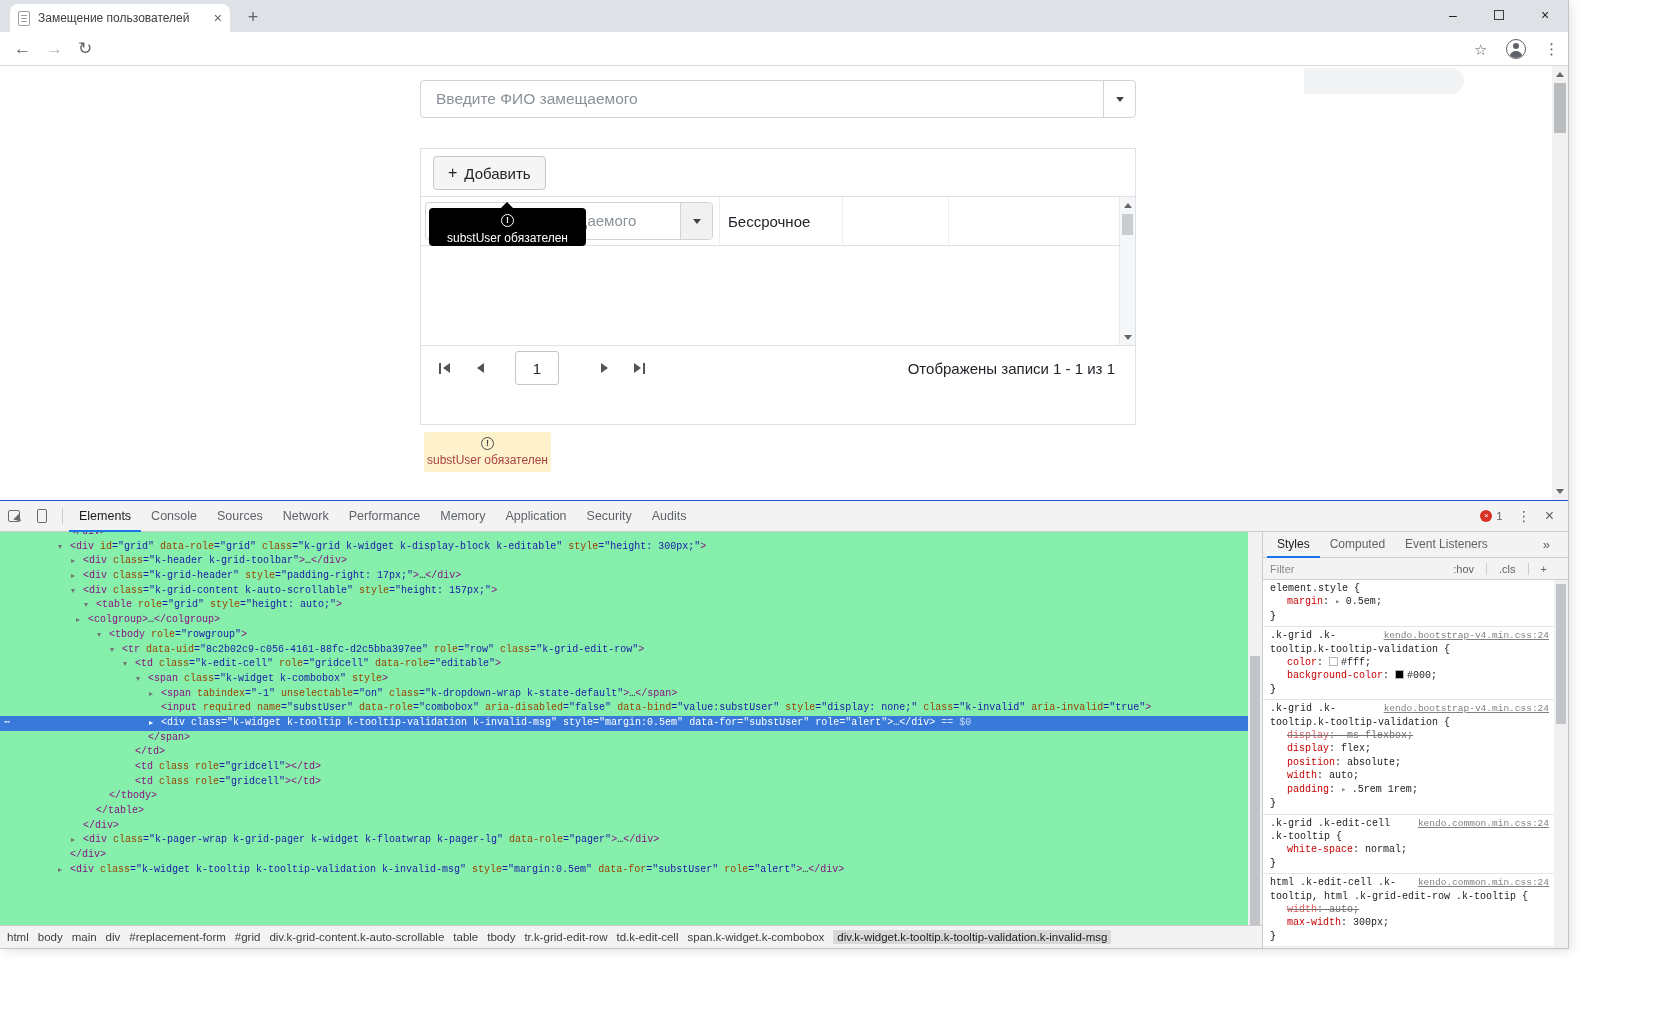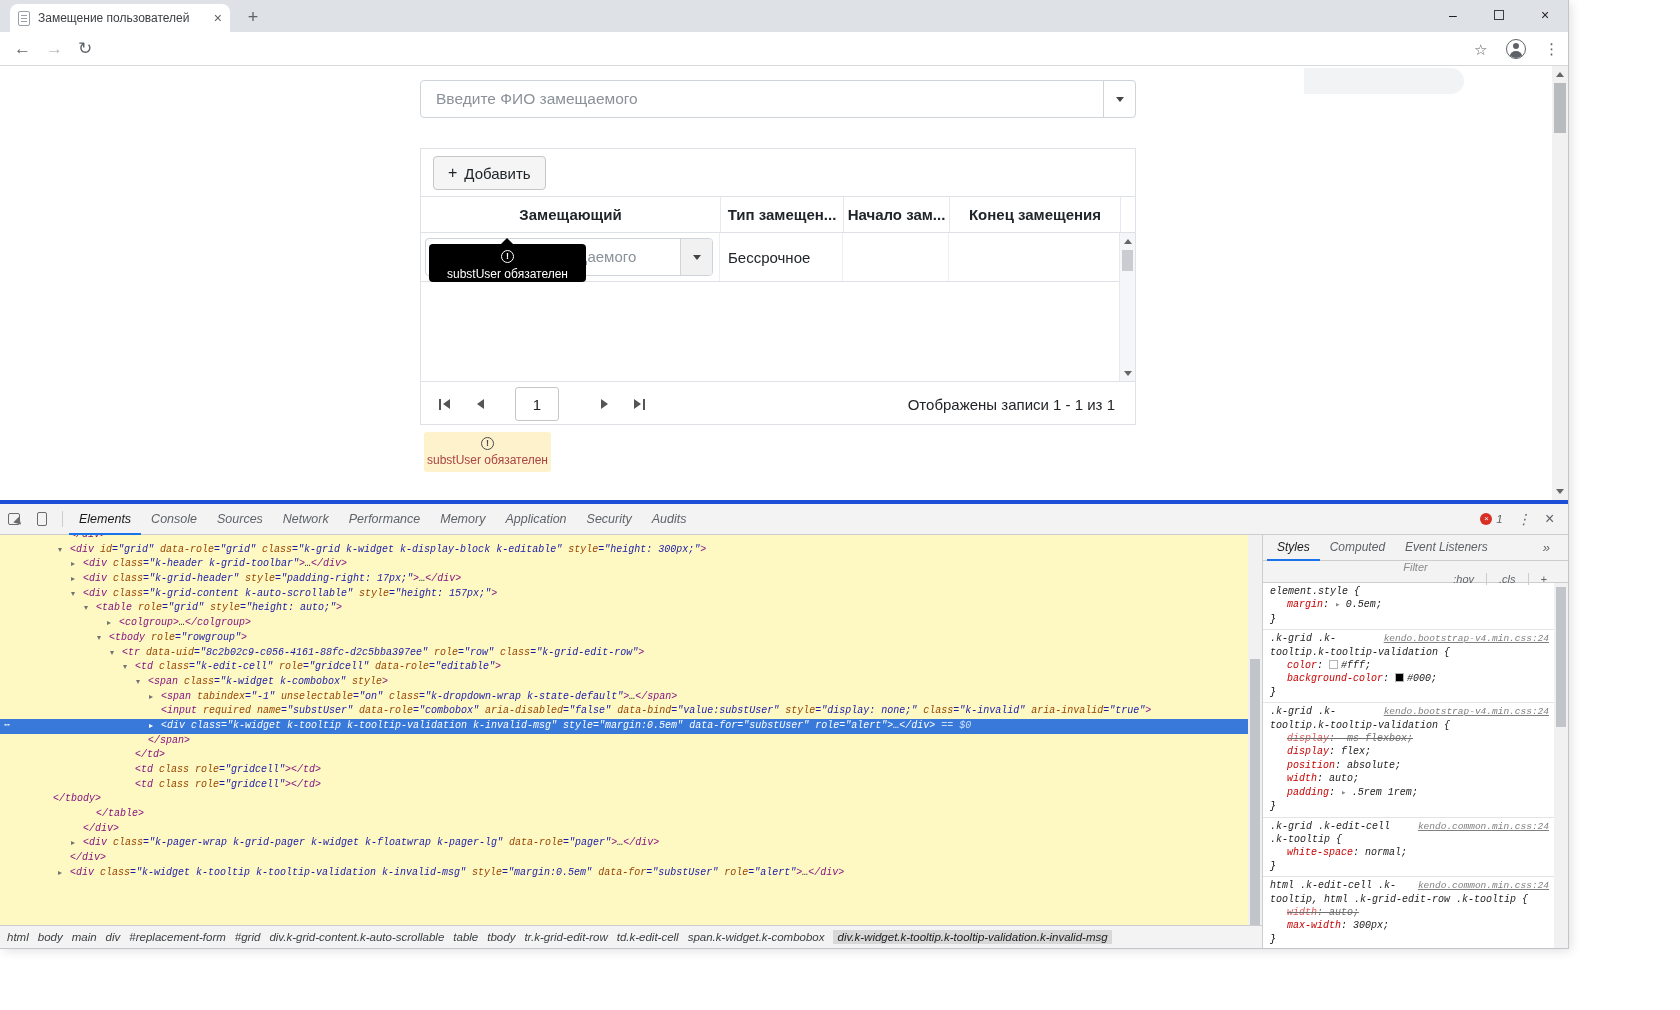--- a/index.html
+++ b/index.html
@@ -114,22 +114,22 @@
   .tt-icon.dark { border-color: #4a4a4a; color: #4a4a4a; margin-top: 5px; }
   .tt-ytext { font-size: 12px; line-height: 14px; margin-top: 3px; color: #a94442; white-space: nowrap; }
 
   .page-scroll { position: absolute; left: 1552px; top: 66px; width: 16px; height: 434px; background: #f1f1f1; }
   .ps-up, .ps-down { position: absolute; left: 0; width: 16px; height: 17px; display: flex;
     align-items: center; justify-content: center; }
   .ps-up { top: 0; } .ps-down { bottom: 0; }
   .ps-thumb { position: absolute; left: 2px; right: 2px; top: 17px; height: 50px; background: #b9bcbf; }
 
   
-  .devtools { position: absolute; left: 0; top: 500px; width: 1568px; height: 448px; background: #fef9c3;
-    border-top: 4px solid #1d4ed8; font-style: italic; }
+  .devtools { position: absolute; left: 0; top: 500px; width: 1568px; height: 448px; background: #86efac;
+    border-top: 1px solid #1d4ed8; }
   .dt-toolbar { height: 31px; background: #f3f3f3; border-bottom: 1px solid #cdcdcd;
     display: flex; align-items: center; }
   .dt-iconbtn { width: 28px; height: 31px; display: flex; align-items: center; justify-content: center; }
   .insp { width: 12px; height: 12px; border: 1.5px solid #6b6b6b; border-radius: 2px; position: relative; display: block; }
   .insp::after { content: ""; position: absolute; right: -5px; bottom: -5px; width: 0; height: 0;
     border: 4px solid transparent; border-top: 7px solid #6b6b6b; transform: rotate(-45deg); }
   .devc { width: 10px; height: 14px; border: 1.5px solid #6b6b6b; border-radius: 2px; display: block; }
   .dt-sep { width: 1px; height: 16px; background: #ccc; margin: 0 6px; }
   .dt-tabs { display: flex; height: 31px; }
   .dt-tab { padding: 0 10px; font-size: 12.5px; color: #5f6368; line-height: 30px; white-space: nowrap; }
@@ -162,21 +162,21 @@
   .crumb.last { background: #d8d8d8; padding: 1px 4px; border-radius: 0; color: #202124; margin-right: 0; }
 
   .dt-styles { flex: 1; border-left: 1px solid #cdcdcd; position: relative; background: #fff; }
   .st-tabs { height: 26px; background: #f3f3f3; border-bottom: 1px solid #cdcdcd;
     display: flex; align-items: center; padding-left: 4px; }
   .st-tabs-list { display: flex; height: 26px; }
   .st-tab { padding: 0 10px; font-size: 12px; color: #5f6368; line-height: 25px; white-space: nowrap; }
   .st-tab.active { color: #1a1a1a; box-shadow: inset 0 -2px 0 #1a73e8; }
   .st-overflow { margin-left: auto; padding-right: 18px; font-size: 13px; color: #5f6368; }
   .st-filter { height: 22px; background: #f3f3f3; border-bottom: 1px solid #cdcdcd;
-    display: flex; align-items: center; padding: 0 7px; flex-direction: column; }
+    display: flex; align-items: center; padding: 0 7px; }
   .filter-label { font-size: 11px; color: #8a8a8a; }
   .st-filter-right { margin-left: auto; display: flex; align-items: center; gap: 12px; padding-right: 14px; }
   .st-toggle { font-size: 11px; color: #5f6368; }
   .vsep { width: 1px; height: 12px; background: #ccc; display: inline-block; }
   .st-content { position: absolute; top: 48px; left: 0; right: 14px; bottom: 0; overflow: hidden;
     font-family: "Liberation Mono", "DejaVu Sans Mono", monospace; font-size: 10px; line-height: 13.4px; }
   .rule { border-bottom: 1px solid #e4e4e4; padding: 2px 2px 3px 7px; }
   .rule-head { display: flex; align-items: baseline; }
   .sel-line { color: #222; white-space: nowrap; }
   .css-link { margin-left: auto; color: #808080; font-size: 9.5px; text-decoration: underline;
@@ -239,27 +239,20 @@
           </span>
       </div>
 
       <div class="grid">
         <div class="grid-toolbar">
           <span class="add-btn">
             <span class="plus">+</span>
             <span>Добавить</span>
           </span>
         </div>
-        <div class="grid-header">
-            <div class="gh-cell gcol0">Замещающий</div>
-            <div class="gh-cell gcol1">Тип замещен...</div>
-            <div class="gh-cell gcol2">Начало зам...</div>
-            <div class="gh-cell gcol3">Конец замещения</div>
-            <div class="gh-fill"></div>
-          </div>
         <div class="grid-content">
           <div class="grid-row">
             <div class="gc0">
               <div class="cb-row">
                 <span class="ph ph-row">Введите ФИО замещаемого</span>
                 <span class="cb-btn cb-btn-row">
                     <i class="caret"></i>
                   </span>
               </div>
               <i class="tt-arrow"></i>
@@ -349,33 +342,33 @@
       </div>
       <div class="dt-body">
         <div class="dt-elements">
           <div class="tree">
               <div class="tree-row clip" style="padding-left: 58px;"><span class="tw"></span><span class="sp">&lt;/div&gt;</span></div>
               <div class="tree-row" style="padding-left: 58px;"><span class="tw">▾</span><span class="sp">&lt;div </span><span class="sa">id</span><span class="sv">="grid" </span><span class="sa">data-role</span><span class="sv">="grid" </span><span class="sa">class</span><span class="sv">="k-grid k-widget k-display-block k-editable" </span><span class="sa">style</span><span class="sv">="height: 300px;"</span><span class="sp">&gt;</span></div>
               <div class="tree-row" style="padding-left: 71px;"><span class="tw">▸</span><span class="sp">&lt;div </span><span class="sa">class</span><span class="sv">="k-header k-grid-toolbar"</span><span class="sp">&gt;</span><span class="st">…</span><span class="sp">&lt;/div&gt;</span></div>
               <div class="tree-row" style="padding-left: 71px;"><span class="tw">▸</span><span class="sp">&lt;div </span><span class="sa">class</span><span class="sv">="k-grid-header" </span><span class="sa">style</span><span class="sv">="padding-right: 17px;"</span><span class="sp">&gt;</span><span class="st">…</span><span class="sp">&lt;/div&gt;</span></div>
               <div class="tree-row" style="padding-left: 71px;"><span class="tw">▾</span><span class="sp">&lt;div </span><span class="sa">class</span><span class="sv">="k-grid-content k-auto-scrollable" </span><span class="sa">style</span><span class="sv">="height: 157px;"</span><span class="sp">&gt;</span></div>
               <div class="tree-row" style="padding-left: 84px;"><span class="tw">▾</span><span class="sp">&lt;table </span><span class="sa">role</span><span class="sv">="grid" </span><span class="sa">style</span><span class="sv">="height: auto;"</span><span class="sp">&gt;</span></div>
-              <div class="tree-row" style="padding-left: 107px;"><span class="tw">▸</span><span class="sp">&lt;colgroup&gt;</span><span class="st">…</span><span class="sp">&lt;/colgroup&gt;</span></div>
+              <div class="tree-row" style="padding-left: 76px;"><span class="tw">▸</span><span class="sp">&lt;colgroup&gt;</span><span class="st">…</span><span class="sp">&lt;/colgroup&gt;</span></div>
               <div class="tree-row" style="padding-left: 97px;"><span class="tw">▾</span><span class="sp">&lt;tbody </span><span class="sa">role</span><span class="sv">="rowgroup"</span><span class="sp">&gt;</span></div>
               <div class="tree-row" style="padding-left: 110px;"><span class="tw">▾</span><span class="sp">&lt;tr </span><span class="sa">data-uid</span><span class="sv">="8c2b02c9-c056-4161-88fc-d2c5bba397ee" </span><span class="sa">role</span><span class="sv">="row" </span><span class="sa">class</span><span class="sv">="k-grid-edit-row"</span><span class="sp">&gt;</span></div>
               <div class="tree-row" style="padding-left: 123px;"><span class="tw">▾</span><span class="sp">&lt;td </span><span class="sa">class</span><span class="sv">="k-edit-cell" </span><span class="sa">role</span><span class="sv">="gridcell" </span><span class="sa">data-role</span><span class="sv">="editable"</span><span class="sp">&gt;</span></div>
               <div class="tree-row" style="padding-left: 136px;"><span class="tw">▾</span><span class="sp">&lt;span </span><span class="sa">class</span><span class="sv">="k-widget k-combobox" </span><span class="sa">style</span><span class="sp">&gt;</span></div>
               <div class="tree-row" style="padding-left: 149px;"><span class="tw">▸</span><span class="sp">&lt;span </span><span class="sa">tabindex</span><span class="sv">="-1" </span><span class="sa">unselectable</span><span class="sv">="on" </span><span class="sa">class</span><span class="sv">="k-dropdown-wrap k-state-default"</span><span class="sp">&gt;</span><span class="st">…</span><span class="sp">&lt;/span&gt;</span></div>
               <div class="tree-row" style="padding-left: 149px;"><span class="tw"></span><span class="sp">&lt;input </span><span class="sa">required </span><span class="sa">name</span><span class="sv">="substUser" </span><span class="sa">data-role</span><span class="sv">="combobox" </span><span class="sa">aria-disabled</span><span class="sv">="false" </span><span class="sa">data-bind</span><span class="sv">="value:substUser" </span><span class="sa">style</span><span class="sv">="display: none;" </span><span class="sa">class</span><span class="sv">="k-invalid" </span><span class="sa">aria-invalid</span><span class="sv">="true"</span><span class="sp">&gt;</span></div>
               <div class="tree-row sel" style="padding-left: 149px;"><span class="dots">⋯</span><span class="tw">▸</span><span class="sp">&lt;div </span><span class="sa">class</span><span class="sv">="k-widget k-tooltip k-tooltip-validation k-invalid-msg" </span><span class="sa">style</span><span class="sv">="margin:0.5em" </span><span class="sa">data-for</span><span class="sv">="substUser" </span><span class="sa">role</span><span class="sv">="alert"</span><span class="sp">&gt;</span><span class="st">…</span><span class="sp">&lt;/div&gt;</span><span class="eq"> == $0</span></div>
               <div class="tree-row" style="padding-left: 136px;"><span class="tw"></span><span class="sp">&lt;/span&gt;</span></div>
               <div class="tree-row" style="padding-left: 123px;"><span class="tw"></span><span class="sp">&lt;/td&gt;</span></div>
               <div class="tree-row" style="padding-left: 123px;"><span class="tw"></span><span class="sp">&lt;td </span><span class="sa">class </span><span class="sa">role</span><span class="sv">="gridcell"</span><span class="sp">&gt;&lt;/td&gt;</span></div>
               <div class="tree-row" style="padding-left: 123px;"><span class="tw"></span><span class="sp">&lt;td </span><span class="sa">class </span><span class="sa">role</span><span class="sv">="gridcell"</span><span class="sp">&gt;&lt;/td&gt;</span></div>
-              <div class="tree-row" style="padding-left: 41px;"><span class="tw"></span><span class="sp">&lt;/tbody&gt;</span></div>
+              <div class="tree-row" style="padding-left: 97px;"><span class="tw"></span><span class="sp">&lt;/tbody&gt;</span></div>
               <div class="tree-row" style="padding-left: 84px;"><span class="tw"></span><span class="sp">&lt;/table&gt;</span></div>
               <div class="tree-row" style="padding-left: 71px;"><span class="tw"></span><span class="sp">&lt;/div&gt;</span></div>
               <div class="tree-row" style="padding-left: 71px;"><span class="tw">▸</span><span class="sp">&lt;div </span><span class="sa">class</span><span class="sv">="k-pager-wrap k-grid-pager k-widget k-floatwrap k-pager-lg" </span><span class="sa">data-role</span><span class="sv">="pager"</span><span class="sp">&gt;</span><span class="st">…</span><span class="sp">&lt;/div&gt;</span></div>
               <div class="tree-row" style="padding-left: 58px;"><span class="tw"></span><span class="sp">&lt;/div&gt;</span></div>
               <div class="tree-row" style="padding-left: 58px;"><span class="tw">▸</span><span class="sp">&lt;div </span><span class="sa">class</span><span class="sv">="k-widget k-tooltip k-tooltip-validation k-invalid-msg" </span><span class="sa">style</span><span class="sv">="margin:0.5em" </span><span class="sa">data-for</span><span class="sv">="substUser" </span><span class="sa">role</span><span class="sv">="alert"</span><span class="sp">&gt;</span><span class="st">…</span><span class="sp">&lt;/div&gt;</span></div>
             </div>
           <div class="el-scroll">
             <span class="el-thumb"></span>
           </div>
           <div class="crumbs">

